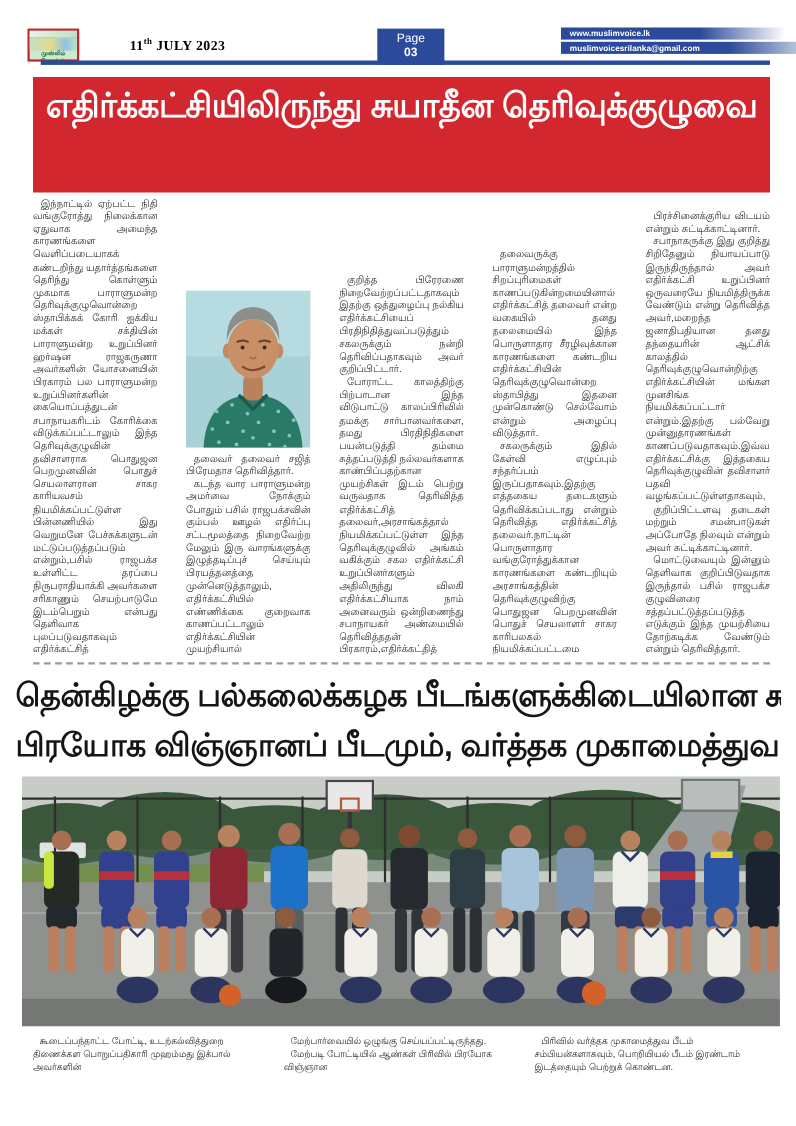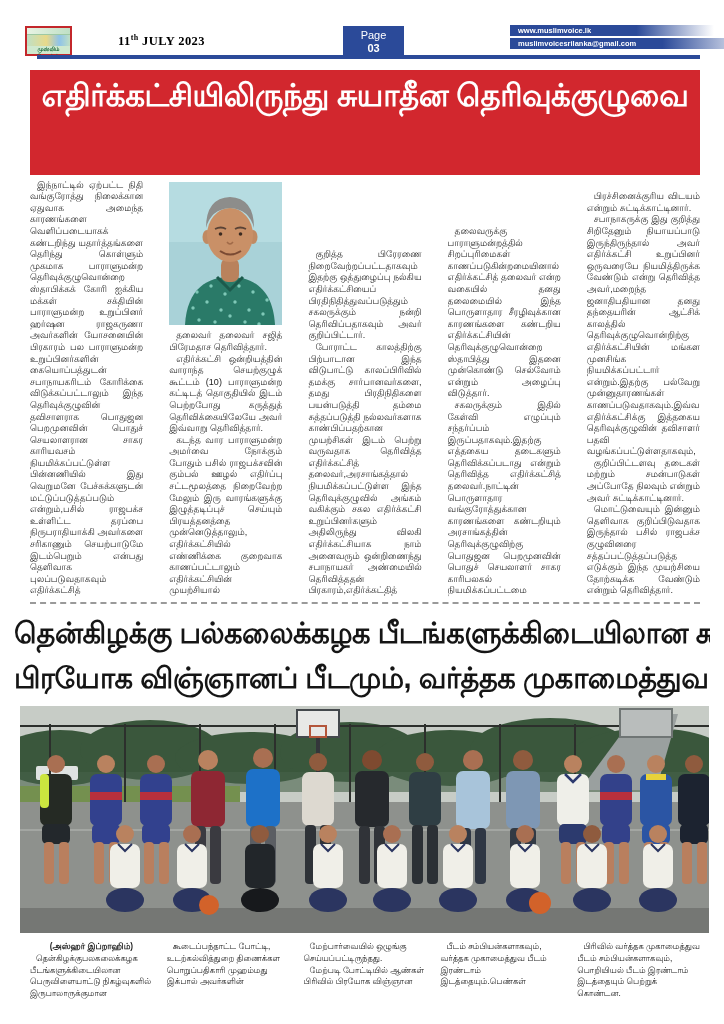--- a/index.html
+++ b/index.html
@@ -148,21 +148,20 @@
           <path d="M46,47 Q52,44 57,47" stroke="#5a4336" stroke-width="1.8" fill="none"></path>
           <path d="M66,47 Q71,44 77,47" stroke="#5a4336" stroke-width="1.8" fill="none"></path>
           <circle cx="51.5" cy="52" r="1.8" fill="#3c2c22"></circle>
           <circle cx="71.5" cy="52" r="1.8" fill="#3c2c22"></circle>
           <path d="M58,60 Q61,64 64,60" stroke="#a06a48" stroke-width="1.5" fill="none"></path>
           <path d="M51,69 Q61,76 72,69" stroke="#7a4a33" stroke-width="2" fill="none"></path>
         </svg>
       </div>
       <div>
           <p class="para">தலைவர் தலைவர் சஜித் பிரேமதாச தெரிவித்தார்.</p>
-          <p class="para">எதிர்க்கட்சி ஒன்றியத்தின் வாராந்த செயற்குழுக் கூட்டம் (10) பாராளுமன்ற கட்டிடத் தொகுதியில் இடம் பெற்றபோது கருத்துத் தெரிவிக்கையிலேயே அவர் இவ்வாறு தெரிவித்தார்.</p>
           <p class="para">கடந்த வார பாராளுமன்ற அமர்வை நோக்கும் போதும் பசில் ராஜபக்சவின் கும்பல் ஊழல் எதிர்ப்பு சட்டமூலத்தை நிறைவேற்ற மேலும் இரு வாரங்களுக்கு இழுத்தடிப்புச் செய்யும் பிரயத்தனத்தை முன்னெடுத்தாலும், எதிர்க்கட்சியில் எண்ணிக்கை குறைவாக காணப்பட்டாலும் எதிர்க்கட்சியின் முயற்சியால்</p>
         </div>
     </div>
 
     <div class="col">
         <p class="para">குறித்த பிரேரணை நிறைவேற்றப்பட்டதாகவும் இதற்கு ஒத்துழைப்பு நல்கிய எதிர்க்கட்சியைப் பிரதிநிதித்துவப்படுத்தும் சகலருக்கும் நன்றி தெரிவிப்பதாகவும் அவர் குறிப்பிட்டார்.</p>
         <p class="para">போராட்ட காலத்திற்கு பிற்பாடான இந்த விடுபாட்டு காலப்பிரிவில் தமக்கு சார்பானவர்களை, தமது பிரதிநிதிகளை பயன்படுத்தி தம்மை சுத்தப்படுத்தி நல்லவர்களாக காண்பிப்பதற்கான முயற்சிகள் இடம் பெற்று வருவதாக தெரிவித்த எதிர்க்கட்சித் தலைவர்,அரசாங்கத்தால் நியமிக்கப்பட்டுள்ள இந்த தெரிவுக்குழுவில் அங்கம் வகிக்கும் சகல எதிர்க்கட்சி உறுப்பினர்களும் அதிலிருந்து விலகி எதிர்க்கட்சியாக நாம் அனைவரும் ஒன்றிணைந்து சபாநாயகர் அண்மையில் தெரிவித்ததன் பிரகாரம்,எதிர்க்கட்தித்</p>
       </div>
     <div class="col">
         <p class="para">தலைவருக்கு பாராளுமன்றத்தில் சிறப்புரிமைகள் காணப்படுகின்றமையினால் எதிர்க்கட்சித் தலைவர் என்ற வகையில் தனது தலைமையில் இந்த பொருளாதார சீரழிவுக்கான காரணங்களை கண்டறிய எதிர்க்கட்சியின் தெரிவுக்குழுவொன்றை ஸ்தாபித்து இதனை முன்கொண்டு செல்வோம் என்றும் அழைப்பு விடுத்தார்.</p>
@@ -376,33 +375,24 @@
             <ellipse cx="0" cy="194" rx="19" ry="12" fill="#2b3560"></ellipse>
           </g>
         <circle cx="520" cy="197" r="11" fill="#d2622a"></circle>
         <circle cx="189" cy="199" r="10" fill="#d2622a"></circle>
       </g>
     </svg>
   </div>
 
   <div class="captions">
     <div class="cap">
-      <p class="byline">(அஸ்ஹர் இப்றாஹிம்)</p>
-      <div>
-          <p class="para">தென்கிழக்குபலகலைக்கழக பீடங்களுக்கிடையிலான பெருவிளையாட்டு நிகழ்வுகளில் இருபாலாருக்குமான</p>
-        </div>
-    </div>
-    <div class="cap">
         <p class="para">கூடைப்பந்தாட்ட போட்டி, உடற்கல்வித்துறை திணைக்கள பொறுப்பதிகாரி முஹம்மது இக்பால் அவர்களின்</p>
       </div>
     <div class="cap">
         <p class="para">மேற்பார்வையில் ஒழுங்கு செய்யப்பட்டிருந்தது.</p>
         <p class="para">மேற்படி போட்டியில் ஆண்கள் பிரிவில் பிரயோக விஞ்ஞான</p>
       </div>
     <div class="cap">
-        <p class="para">பீடம் சம்பியன்களாகவும், வர்த்தக முகாமைத்துவ பீடம் இரண்டாம் இடத்தையும்.பெண்கள்</p>
-      </div>
-    <div class="cap">
         <p class="para">பிரிவில் வர்த்தக முகாமைத்துவ பீடம் சம்பியன்களாகவும், பொறியியல் பீடம் இரண்டாம் இடத்தையும் பெற்றுக் கொண்டன.</p>
       </div>
   </div>
 
 </div>
 
 </body></html>

